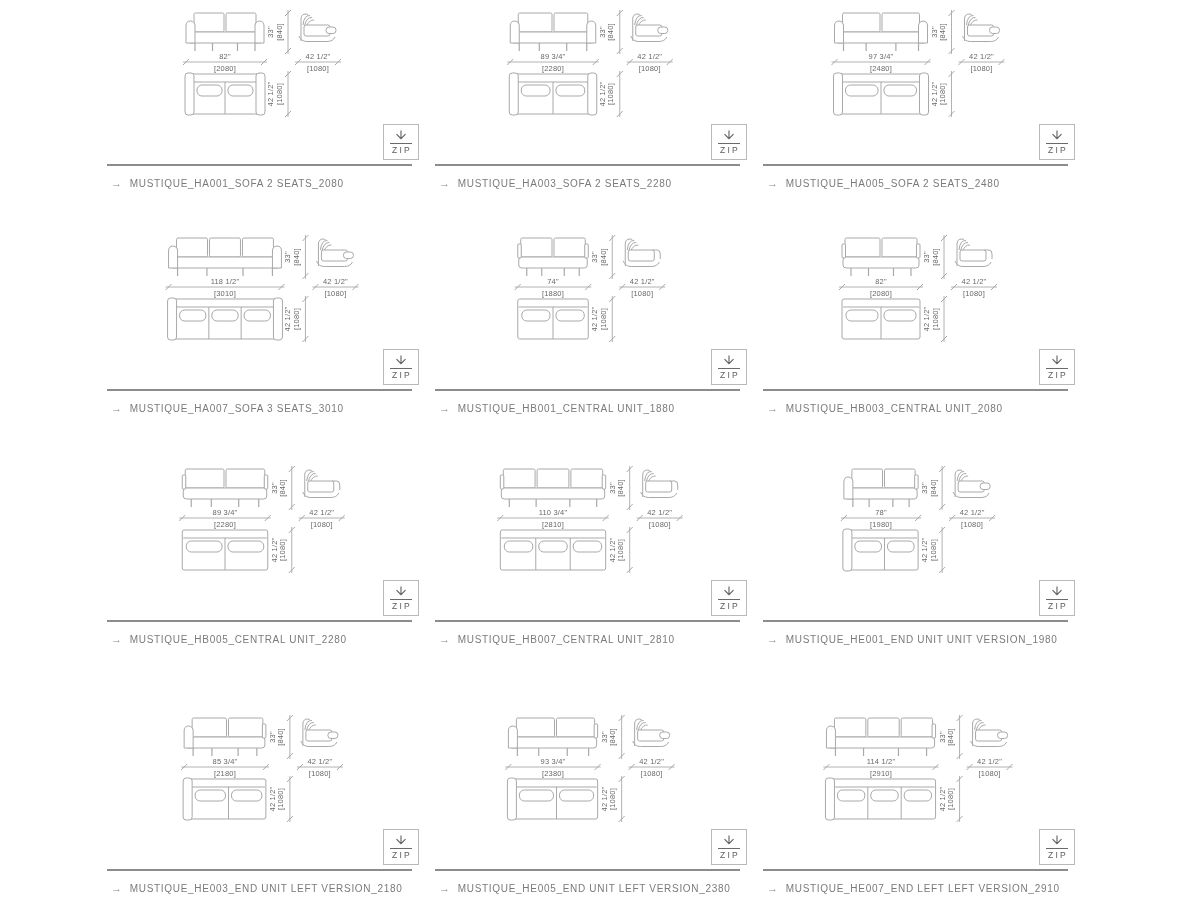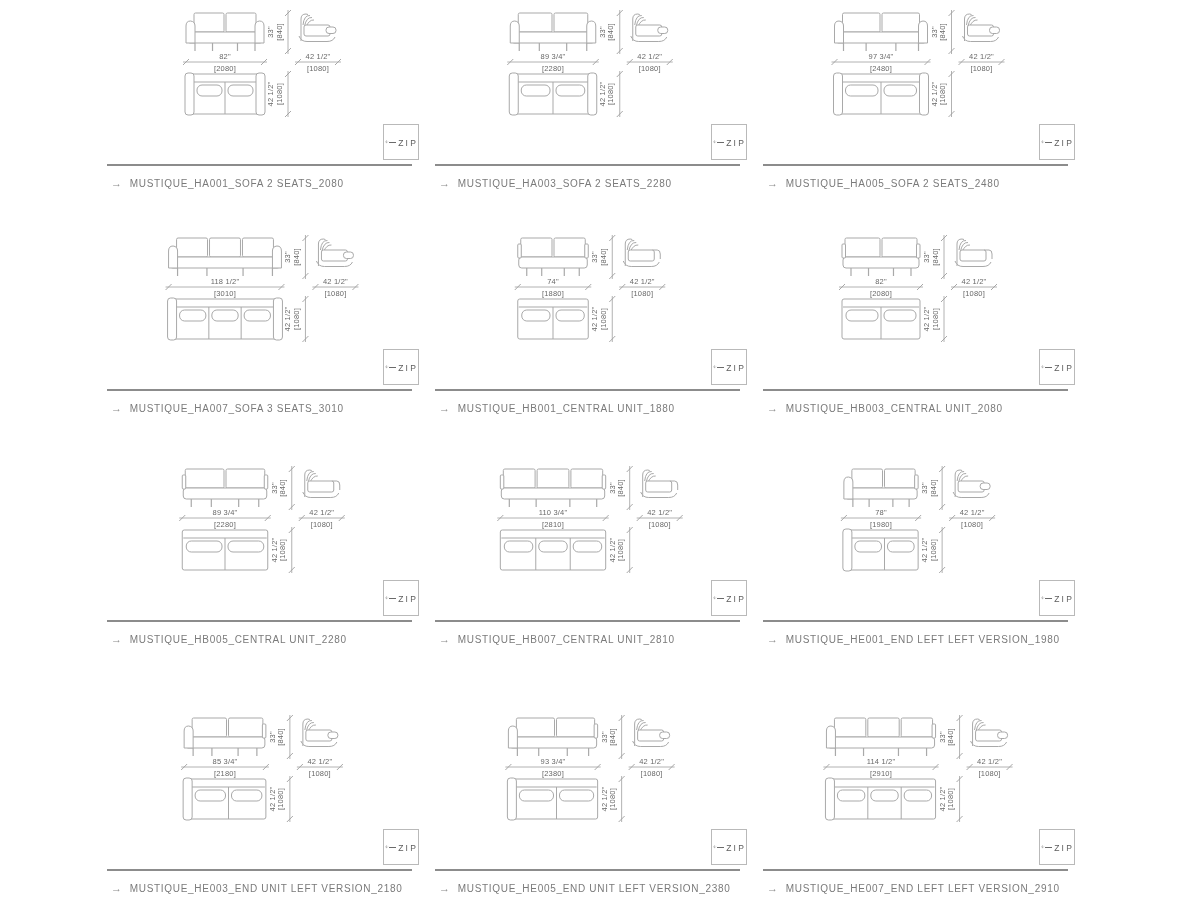--- a/index.html
+++ b/index.html
@@ -9,21 +9,21 @@
     display:grid;
     grid-template-columns:305px 305px 305px;
     grid-template-rows:190px 225px 231px 249px;
     column-gap:23px;
   }
   .cell{display:flex;flex-direction:column;justify-content:flex-end;}
   .drawing{display:block;width:305px;height:108px;}
   .ziprow{display:flex;justify-content:flex-end;margin:6px -7px 0 0;}
   .zipbtn{
     width:36px;height:36px;border:1px solid #b9b9b9;background:#fff;
-    display:flex;flex-direction:row;align-items:center;justify-content:center;
+    display:flex;flex-direction:column;align-items:center;justify-content:center;
     cursor:pointer;box-sizing:border-box;
   }
   .ziparrow{display:block;}
   .zipline{width:22px;height:0;border-top:1px solid #6a6a6a;margin-top:1px;}
   .ziptext{font-size:8.5px;letter-spacing:2.2px;color:#5c5c5c;margin-top:2px;padding-left:2px;line-height:1;}
   .divider{border-top:2px solid #8c8c8c;margin-top:4px;}
   .plabel{
     margin-top:11px;padding-left:4px;height:13px;line-height:13px;
     font-size:10px;letter-spacing:0.7px;color:#7a7a7a;
     white-space:nowrap;display:flex;align-items:center;gap:7px;cursor:pointer;
@@ -580,21 +580,21 @@
           <svg class="ziparrow" width="16" height="12" viewBox="0 0 16 12">
               <path d="M8 0.5 V8 M3.5 4.2 L8 8.7 L12.5 4.2" fill="none" stroke="#5f5f5f" stroke-width="1.1"></path>
             </svg>
           <div class="zipline"></div>
           <span class="ziptext">ZIP</span>
         </div>
       </div>
       <div class="divider"></div>
       <div class="plabel">
         <span class="arrow">→</span>
-        <span>MUSTIQUE_HE001_END LEFT LEFT VERSION_1980</span>
+        <span>MUSTIQUE_HE001_END UNIT UNIT VERSION_1980</span>
       </div>
     </div>
 
     <div class="cell">
       <svg class="drawing" viewBox="0 0 305 108">
           <rect x="85.125" y="3" width="34.375" height="19" rx="1.5" fill="#ffffff" stroke="#a9a9a9" stroke-width="1"></rect>
           <rect x="121.5" y="3" width="34.375" height="19" rx="1.5" fill="#ffffff" stroke="#a9a9a9" stroke-width="1"></rect>
           <rect x="78.125" y="22" width="79.75" height="11" rx="3" fill="#ffffff" stroke="#a9a9a9" stroke-width="1"></rect>
           <rect x="155.375" y="9" width="3.5" height="14" rx="1" fill="#ffffff" stroke="#a9a9a9" stroke-width="1"></rect>
           <path d="M 86.125 33 L 77.125 33 L 77.125 16 Q 77.125 11 81.625 11 Q 86.125 11.5 86.125 16 Z" fill="#ffffff" stroke="#a9a9a9" stroke-width="1"></path>

